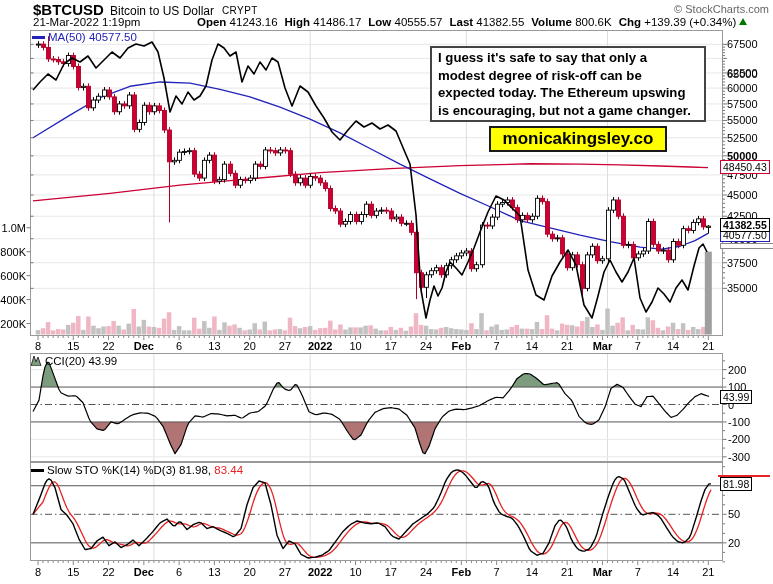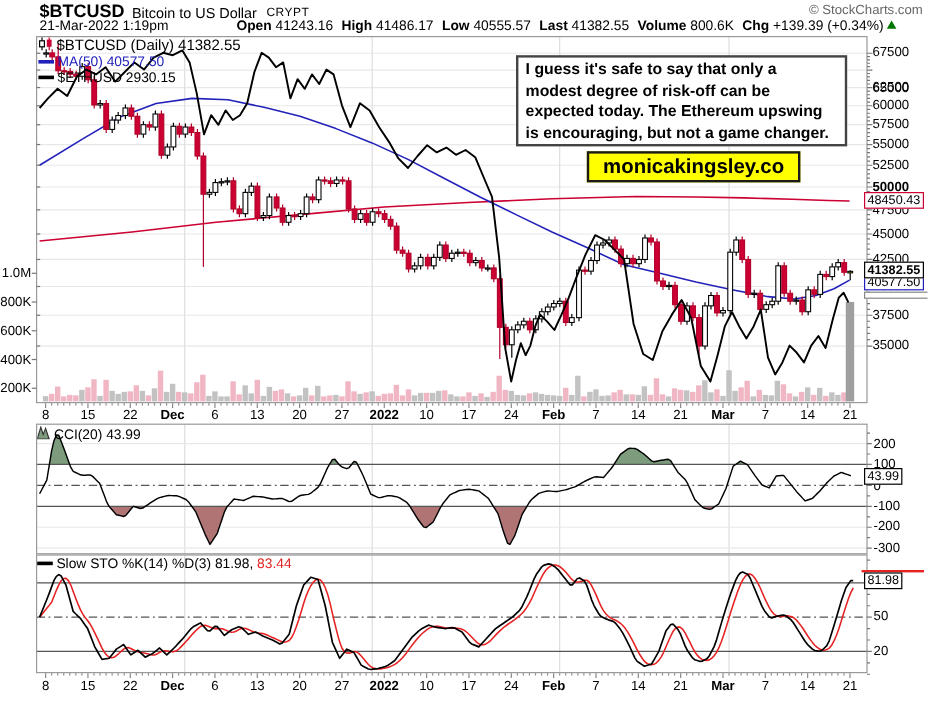--- a/index.html
+++ b/index.html
@@ -870,33 +870,22 @@
 <div class="abs" style="left:0;top:0;width:773px;height:30px;">
   <span class="abs hdr-sym" style="left:33px;top:1px;">$BTCUSD</span>
   <span class="abs hdr-name" style="left:110px;top:4px;">Bitcoin to US Dollar</span>
   <span class="abs hdr-exch" style="left:222px;top:5px;">CRYPT</span>
   <span class="abs hdr-copy" style="right:4px;top:3px;">© StockCharts.com</span>
   <span class="abs hdr2" style="left:33px;top:16px;">21-Mar-2022 1:19pm</span>
   <span class="abs hdr2" id="hdr-fields" style="left:190px;top:16px;"><b>Open</b> 41243.16<b>High</b> 41486.17<b>Low</b> 40555.57<b>Last</b> 41382.55<b>Volume</b> 800.6K<b>Chg</b> +139.39 (+0.34%)<span class="tri-up"></span></span>
 </div>
 
 <div class="abs" style="left:32px;top:31px;">
-  <div class="leg">
-    <span class="ic"><svg width="12" height="11">
-          <line x1="3" y1="0" x2="3" y2="11" stroke="#000" stroke-width="1"></line>
-          <rect x="1" y="3" width="4" height="5" fill="#fff" stroke="#000"></rect>
-          <line x1="9" y1="0" x2="9" y2="11" stroke="#cc0033" stroke-width="1"></line>
-          <rect x="7" y="2" width="4" height="6" fill="#cc0033"></rect>
-        </svg></span><span style="font-size:12.5px;">$BTCUSD (Daily) 41382.55</span>
-  </div>
   <div class="leg" style="color:#2222bb;">
     <span class="dash" style="background:#2222bb;"></span><span>MA(50) 40577.50</span>
-  </div>
-  <div class="leg">
-    <span class="dash" style="background:#000;"></span><span>$ETHUSD 2930.15</span>
   </div>
 </div>
 
 <div class="abs note" style="left:430px;top:46px;width:260px;">I guess it's safe to say that only a
 modest degree of risk-off can be
 expected today. The Ethereum upswing
 is encouraging, but not a game changer.</div>
 <div class="abs site" style="left:489px;top:126px;width:174px;height:22px;">monicakingsley.co</div>
 
 <div class="abs leg" style="left:31px;top:355px;">

